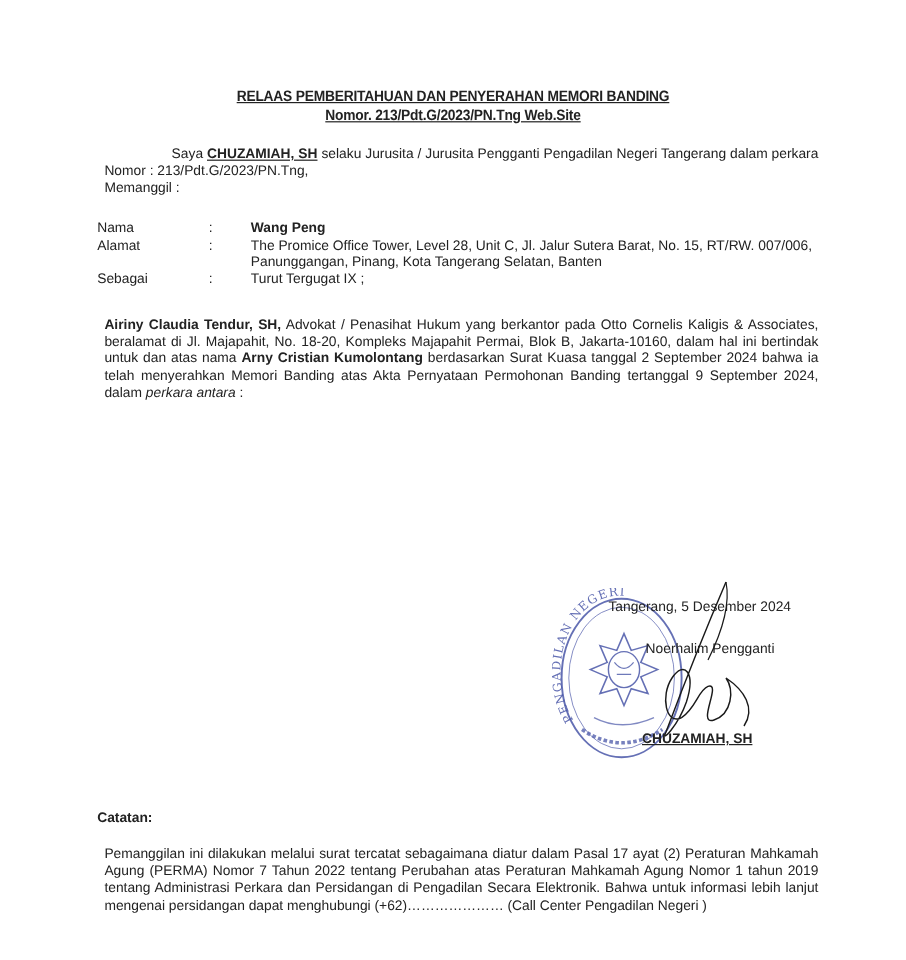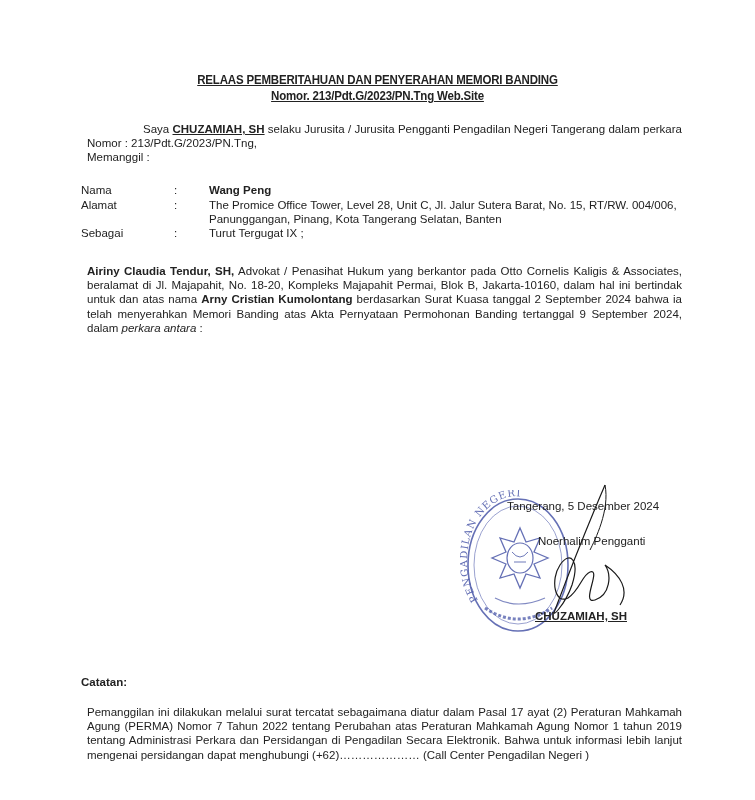--- a/index.html
+++ b/index.html
@@ -52,21 +52,21 @@
   </div>
 
   <div class="row r1">
     <span class="lbl">Nama</span>
     <span class="col">:</span>
     <span class="val b">Wang Peng</span>
   </div>
   <div class="row r2">
     <span class="lbl">Alamat</span>
     <span class="col">:</span>
-    <span class="val">The Promice Office Tower, Level 28, Unit C, Jl. Jalur Sutera Barat, No. 15, RT/RW. 004/006, Panunggangan, Pinang, Kota Tangerang Selatan, Banten</span>
+    <span class="val">The Promice Office Tower, Level 28, Unit C, Jl. Jalur Sutera Barat, No. 15, RT/RW. 007/006, Panunggangan, Pinang, Kota Tangerang Selatan, Banten</span>
   </div>
   <div class="row r3">
     <span class="lbl">Sebagai</span>
     <span class="col">:</span>
     <span class="val">Turut Tergugat  IX ;</span>
   </div>
 
   <div class="para advocate">
     <span class="b">Airiny Claudia Tendur, SH,</span><span> Advokat / Penasihat Hukum yang berkantor pada Otto Cornelis Kaligis &amp; Associates, beralamat di Jl. Majapahit, No. 18-20, Kompleks Majapahit Permai, Blok B, Jakarta-10160, dalam hal ini bertindak untuk dan atas nama </span><span class="b">Arny Cristian Kumolontang</span><span> berdasarkan Surat Kuasa tanggal 2 September 2024 bahwa ia telah menyerahkan Memori Banding atas Akta Pernyataan Permohonan Banding tertanggal 9 September 2024, dalam </span><span class="i">perkara antara</span><span> :</span>
   </div>

